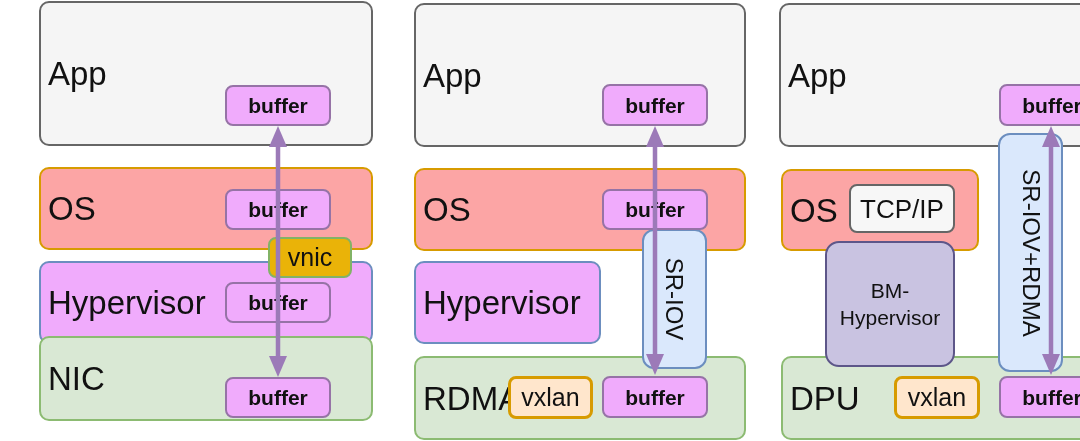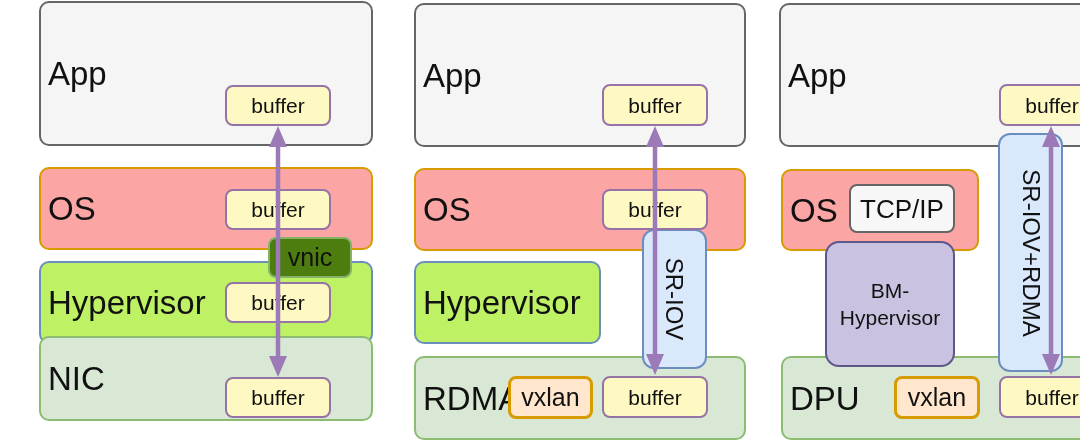--- a/index.html
+++ b/index.html
@@ -7,28 +7,28 @@
     position:relative;width:1076px;height:441px;background:#ffffff;overflow:hidden;
     font-family:"Liberation Sans", sans-serif;color:#111;margin-left:36px;
   }
   .layer{
     position:absolute;box-sizing:border-box;border:2px solid;border-radius:10px;
     display:flex;align-items:center;z-index:1;
   }
   .layer .lbl{font-size:33px;line-height:1;padding-left:7px;}
   .gray  {background:#f5f5f5;border-color:#666666;}
   .orange{background:#fca5a5;border-color:#d79b00;}
-  .blue  {background:#bef264;border-color:#6c8ebf;}
+  .blue  {background:#f0abfc;border-color:#6c8ebf;}
   .green {background:#d9e8d4;border-color:#8cbb72;}
   .chip{
     position:absolute;box-sizing:border-box;border:2px solid;border-radius:8px;
     display:flex;align-items:center;justify-content:center;z-index:3;line-height:1;
   }
-  .purple-chip{background:#fef9c3;border-color:#9673a6;font-size:21px;}
-  .green-chip {background:#4d7c0f;border-color:#82b366;font-size:25px;}
+  .purple-chip{background:#f0abfc;border-color:#9673a6;font-size:21px;font-weight:bold;}
+  .green-chip {background:#eab308;border-color:#82b366;font-size:25px;}
   .orange-chip{background:#ffe6cc;border-color:#d79b00;border-width:3px;font-size:25px;}
   .white-chip {background:#f7f7f7;border-color:#666666;font-size:26px;}
   .bm-chip{
     background:#c9c3e1;border-color:#5d5689;border-radius:14px;font-size:21px;
     text-align:center;line-height:1.3;padding:0 8px;
   }
   .connector{
     position:absolute;box-sizing:border-box;background:#dae8fc;border:2px solid #6c8ebf;
     border-radius:12px;z-index:2;display:flex;align-items:center;justify-content:center;
   }

